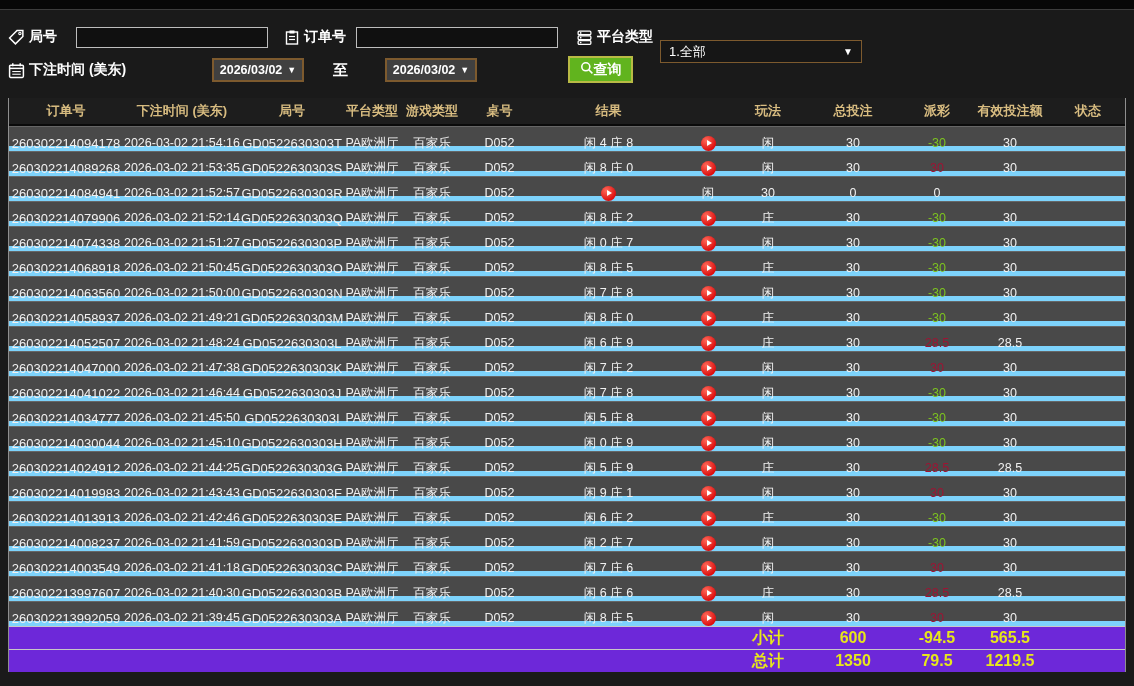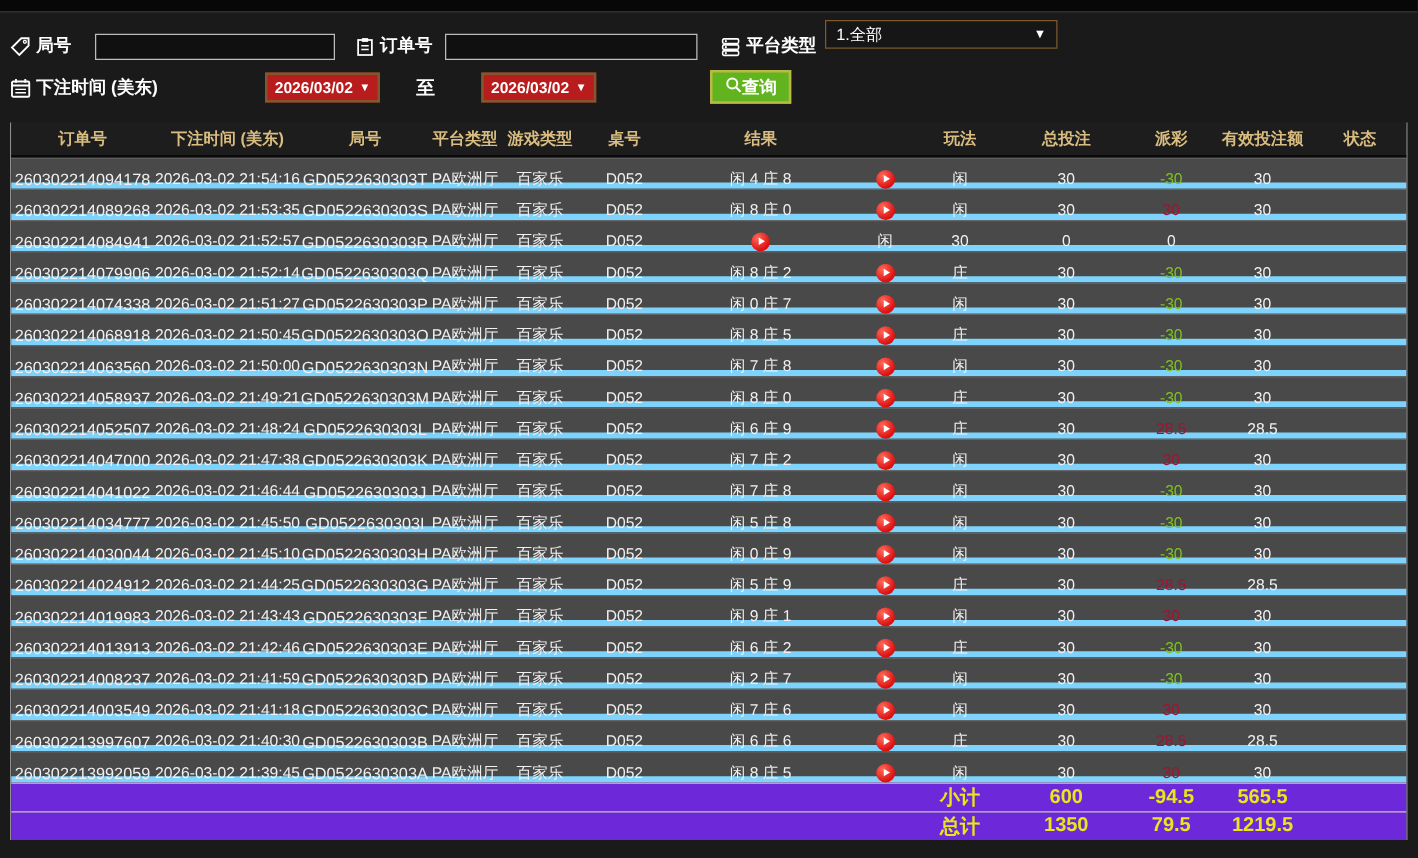--- a/index.html
+++ b/index.html
@@ -12,21 +12,21 @@
   }
   .topbar { position:absolute; top:0; left:0; width:100%; height:10px;
     background:#070707; border-bottom:1px solid #3c3c3c; }
 
   
   .flabel { position:absolute; display:flex; align-items:center; gap:4px;
     color:#fff; font-weight:bold; font-size:14px; white-space:nowrap; }
   .flabel svg { display:block; }
   .txt-input { position:absolute; background:#101010; border:1px solid #bdbdbd;
     color:#eee; font-size:13px; padding:0 4px; height:21px; }
-  .date-btn { position:absolute; background:#b91c1c; border:2px solid #7d5a2e;
+  .date-btn { position:absolute; background:#404040; border:2px solid #7d5a2e;
     color:#fff; font-weight:bold; font-size:12.5px; height:24px;
     display:flex; align-items:center; justify-content:center; gap:5px;
     cursor:pointer; }
   .date-btn .caret { font-size:9px; }
   .select-box { position:absolute; background:#161616; border:1px solid #7d5a2e;
     color:#fff; font-size:13px; height:23px; display:flex; align-items:center;
     padding:0 8px; cursor:pointer; }
   .select-box .caret { margin-left:auto; font-size:10px; color:#fff; }
   .query-btn { position:absolute; background:#61b41e; border:2px solid #b9ba45;
     color:#fff; font-weight:bold; font-size:14px; height:27px;
@@ -97,21 +97,21 @@
         <rect x="2" y="2" width="12" height="3.4" rx="1" fill="none" stroke="#fff" stroke-width="1.2"></rect>
         <rect x="2" y="6.5" width="12" height="3.4" rx="1" fill="none" stroke="#fff" stroke-width="1.2"></rect>
         <rect x="2" y="11" width="12" height="3.4" rx="1" fill="none" stroke="#fff" stroke-width="1.2"></rect>
         <circle cx="4.4" cy="3.7" r="0.8" fill="#fff"></circle>
         <circle cx="4.4" cy="8.2" r="0.8" fill="#fff"></circle>
         <circle cx="4.4" cy="12.7" r="0.8" fill="#fff"></circle>
       </svg>
   </span>
   <span>平台类型</span>
 </div>
-<div class="select-box" style="left:660px; top:16px; width:186px;gap:31px;">
+<div class="select-box" style="left:660px; top:40px; width:202px;gap:31px;">
   <span>1.全部</span>
   <span class="caret">▼</span>
 </div>
 
 <div class="flabel" style="left:8px; top:61px;">
   <span>
     <svg width="17" height="17" viewBox="0 0 16 16">
         <rect x="1.5" y="3" width="13" height="11.5" rx="1" fill="none" stroke="#fff" stroke-width="1.4"></rect>
         <line x1="1.5" y1="6" x2="14.5" y2="6" stroke="#fff" stroke-width="1.4"></line>
         <line x1="4.5" y1="1.2" x2="4.5" y2="4" stroke="#fff" stroke-width="1.4"></line>

